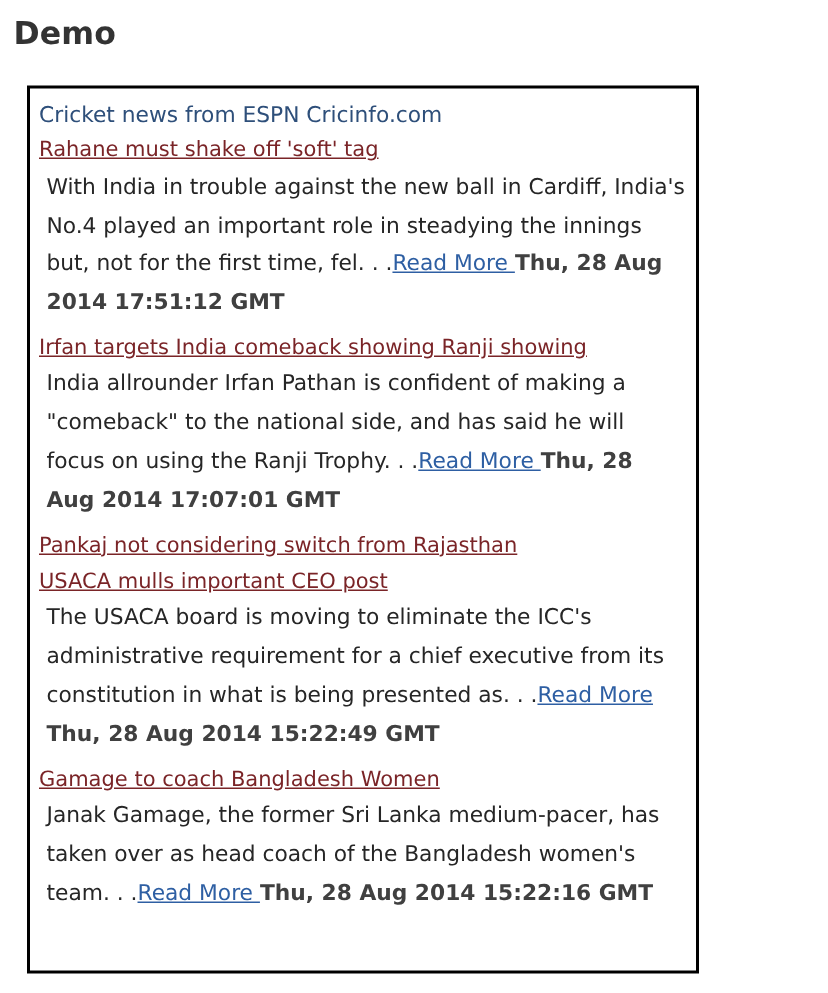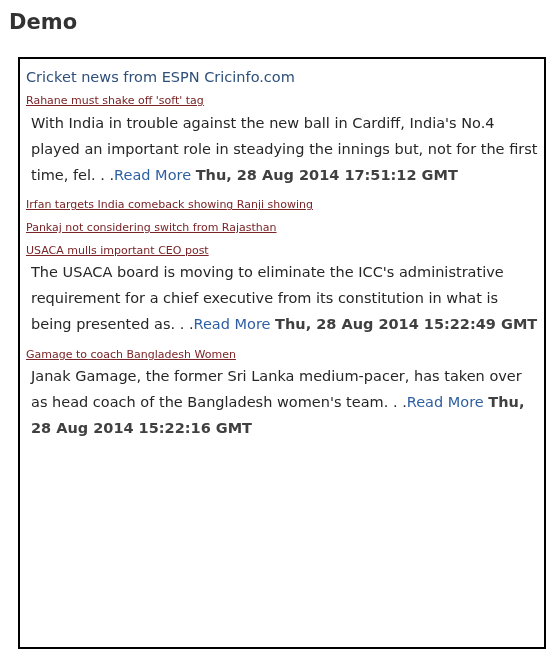--- a/index.html
+++ b/index.html
@@ -17,21 +17,21 @@
     font-size: 21px;
     font-weight: bold;
     color: #333333;
     margin: 10px 0 0 9px;
     letter-spacing: 0.1px;
   }
   #feed-box {
     position: absolute;
     left: 18px;
     top: 57px;
-    width: 528px;
+    width: 448px;
     height: 592px;
     box-sizing: border-box;
     border: 2px solid #000000;
     background: #ffffff;
     overflow: hidden;
   }
   #feed-inner {
     padding: 7px 6px 6px 6px;
   }
   .feed-heading {
@@ -39,36 +39,37 @@
     color: #2e4f7a;
     line-height: 1.55;
     margin: 0 0 1px 0;
     white-space: nowrap;
   }
   .news-item {
     margin: 0 0 2px 0;
   }
   .item-title {
     display: inline-block;
-    font-size: 11px;
+    font-size: 14px;
     line-height: 1.6;
     color: #7a2427;
     text-decoration: underline;
     cursor: pointer;
   }
   .item-desc {
     font-size: 14.5px;
     line-height: 1.78;
     color: #262626;
     margin: 0 0 0 5px;
     padding: 1px 0 3px 0;
     text-align: left;
   }
   .read-more {
     color: #2e5fa3;
+    text-decoration: underline;
     cursor: pointer;
   }
   .item-date {
     color: #404040;
     font-weight: bold;
   }
 </style>
 </head>
 <body>
 
@@ -79,20 +80,21 @@
 
     <div class="feed-heading">Cricket news from ESPN Cricinfo.com</div>
 
     <div class="news-item">
       <a class="item-title">Rahane must shake off 'soft' tag</a>
       <p class="item-desc"><span>With India in trouble against the new ball in Cardiff, India's No.4 played an important role in steadying the innings but, not for the first time, fel. . .</span><a class="read-more">Read More </a><span class="item-date">Thu, 28 Aug 2014 17:51:12 GMT</span></p>
     </div>
 
     <div class="news-item">
       <a class="item-title">Irfan targets India comeback showing Ranji showing</a>
+      <p class="item-desc"><span>India allrounder Irfan Pathan is confident of making a "comeback" to the national side, and has said he will focus on using the Ranji Trophy. . .</span><a class="read-more">Read More </a><span class="item-date">Thu, 28 Aug 2014 17:07:01 GMT</span></p>
     </div>
 
     <div class="news-item">
       <a class="item-title">Pankaj not considering switch from Rajasthan</a>
     </div>
 
     <div class="news-item">
       <a class="item-title">USACA mulls important CEO post</a>
       <p class="item-desc"><span>The USACA board is moving to eliminate the ICC's administrative requirement for a chief executive from its constitution in what is being presented as. . .</span><a class="read-more">Read More </a><span class="item-date">Thu, 28 Aug 2014 15:22:49 GMT</span></p>
     </div>

